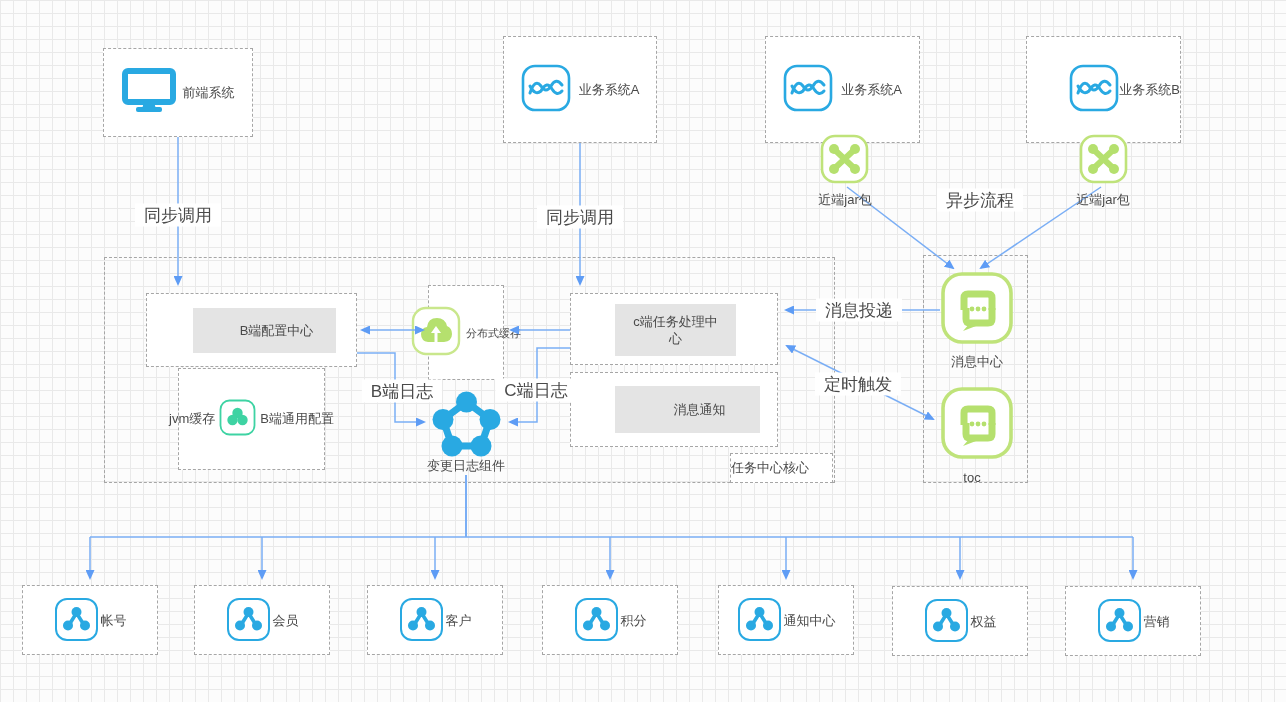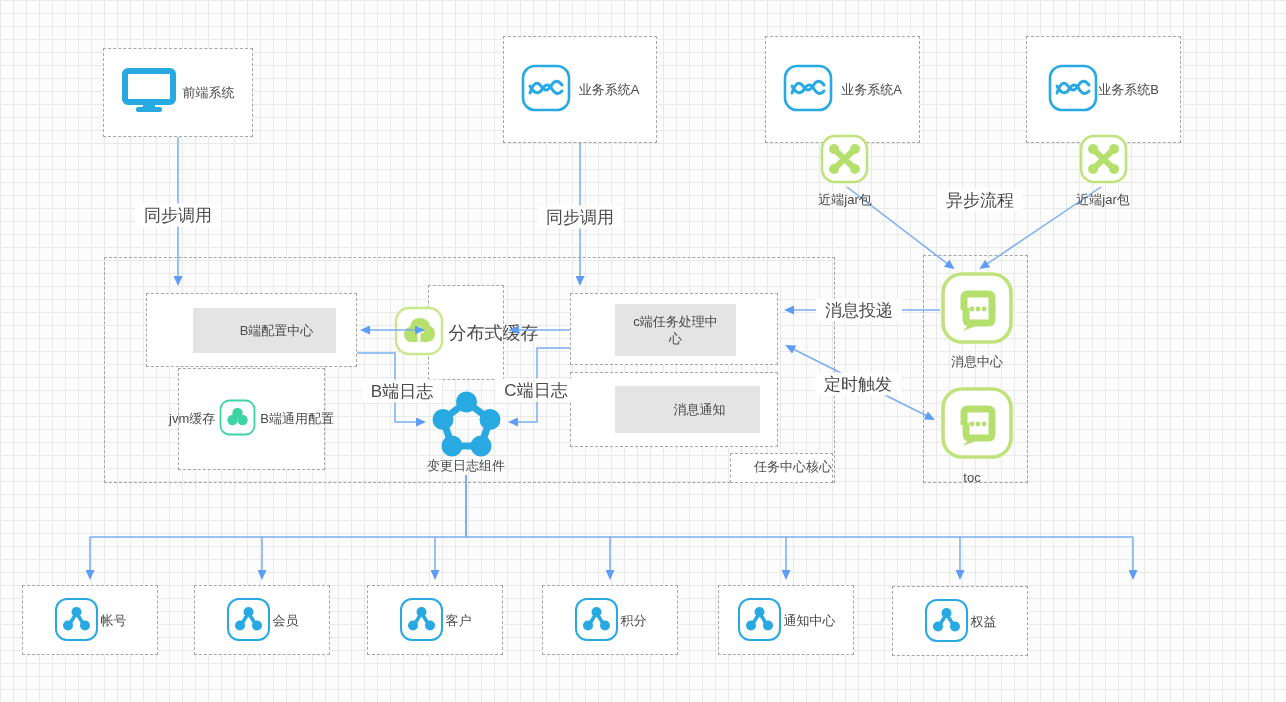--- a/index.html
+++ b/index.html
@@ -101,21 +101,21 @@
     <span>
       <svg width="50" height="48" viewBox="0 0 50 48">
         <rect x="2" y="2" width="46" height="44" rx="12" fill="#fff" stroke="#29A9E2" stroke-width="2.6"></rect>
         <path d="M9 29 Q14 14 20 22 Q25 30 30 22 Q35 13 41 21" fill="none" stroke="#29A9E2" stroke-width="3" stroke-linecap="round"></path>
         <path d="M9 22 Q14 32 20 27 Q26 16 31 25 Q36 33 41 27" fill="none" stroke="#29A9E2" stroke-width="3" stroke-linecap="round"></path>
       </svg>
     </span>
     <span class="lbl">业务系统A</span>
   </div>
 
-  <div class="node dashed colbox" style="left:1026px;top:36px;width:155px;height:107px;">
+  <div class="node dashed colbox" style="left:1026px;top:36px;width:155px;height:107px;justify-content:flex-end;">
     <span>
       <svg width="50" height="48" viewBox="0 0 50 48">
         <rect x="2" y="2" width="46" height="44" rx="12" fill="#fff" stroke="#29A9E2" stroke-width="2.6"></rect>
         <path d="M9 29 Q14 14 20 22 Q25 30 30 22 Q35 13 41 21" fill="none" stroke="#29A9E2" stroke-width="3" stroke-linecap="round"></path>
         <path d="M9 22 Q14 32 20 27 Q26 16 31 25 Q36 33 41 27" fill="none" stroke="#29A9E2" stroke-width="3" stroke-linecap="round"></path>
       </svg>
     </span>
     <span class="lbl">业务系统B</span>
   </div>
 
@@ -166,36 +166,36 @@
 
   <div class="node dashed colbox" style="left:428px;top:285px;width:76px;height:95px;gap:5px;">
     <span>
       <svg width="50" height="50" viewBox="0 0 50 50">
         <rect x="2" y="2" width="46" height="46" rx="13" fill="#fff" stroke="#C9E78C" stroke-width="2.4"></rect>
         <path d="M17 36 Q10 35 10 28 Q10 22 16 21 Q17 12 26 12 Q34 12 36 20 Q41 22 41 28 Q41 35 33 36 Z" fill="#B5E06E"></path>
         <path d="M25 36 L25 26" stroke="#fff" stroke-width="3"></path>
         <path d="M25 20 L30 27 L20 27 Z" fill="#fff"></path>
       </svg>
     </span>
-    <span class="lbl" style="font-size:18px;">分布式缓存</span>
+    <span class="lbl" style="font-size:11px;">分布式缓存</span>
   </div>
 
   <div class="node dashed" style="left:570px;top:293px;width:208px;height:72px;">
     <div class="grayrect" style="position:absolute;left:44px;top:10px;width:121px;height:52px;padding:0 14px;box-sizing:border-box;">
       <span style="white-space:normal;">c端任务处理中心</span>
     </div>
   </div>
 
   <div class="node dashed" style="left:570px;top:372px;width:208px;height:75px;">
     <div class="grayrect" style="position:absolute;left:44px;top:13px;width:121px;height:47px;">
       <span>消息通知</span>
     </div>
   </div>
 
-  <div class="node dashed" style="left:730px;top:453px;width:103px;height:30px;display:flex;align-items:center;justify-content:flex-end;font-family:Liberation Mono, monospace;">
+  <div class="node dashed" style="left:730px;top:453px;width:103px;height:30px;display:flex;align-items:center;justify-content:flex-start;">
     <span class="lbl">任务中心核心</span>
   </div>
 
   <div class="floaticon" style="left:430px;top:389px;">
     <svg width="73" height="69" viewBox="0 0 73 69">
       <g stroke="#29A9E2" stroke-width="7">
         <path d="M36.5 13 L60 30.5 M60 30.5 L51 57 M51 57 L22 57 M22 57 L13 30.5 M13 30.5 L36.5 13" fill="none"></path>
       </g>
       <circle cx="36.5" cy="13" r="10.5" fill="#29A9E2"></circle>
       <circle cx="60" cy="30.5" r="10.5" fill="#29A9E2"></circle>
@@ -287,20 +287,30 @@
   <div class="node dashed colbox svcbox" style="left:892px;top:586px;">
     <span><svg width="45" height="45" viewBox="0 0 45 45">
           <rect x="2" y="2" width="41" height="41" rx="11" fill="#fff" stroke="#29A9E2" stroke-width="2"></rect>
           <path d="M22.5 16 L15 28 M22.5 16 L30 28" stroke="#29A9E2" stroke-width="3.6"></path>
           <circle cx="22.5" cy="15" r="5" fill="#29A9E2"></circle>
           <circle cx="14" cy="28.5" r="5" fill="#29A9E2"></circle>
           <circle cx="31" cy="28.5" r="5" fill="#29A9E2"></circle>
         </svg></span>
     <span class="lbl">权益</span>
   </div>
+  <div class="node dashed colbox svcbox" style="left:1065px;top:586px;">
+    <span><svg width="45" height="45" viewBox="0 0 45 45">
+          <rect x="2" y="2" width="41" height="41" rx="11" fill="#fff" stroke="#29A9E2" stroke-width="2"></rect>
+          <path d="M22.5 16 L15 28 M22.5 16 L30 28" stroke="#29A9E2" stroke-width="3.6"></path>
+          <circle cx="22.5" cy="15" r="5" fill="#29A9E2"></circle>
+          <circle cx="14" cy="28.5" r="5" fill="#29A9E2"></circle>
+          <circle cx="31" cy="28.5" r="5" fill="#29A9E2"></circle>
+        </svg></span>
+    <span class="lbl">营销</span>
+  </div>
 
   <div class="edgelbl" style="left:178px;top:215px;">同步调用</div>
   <div class="edgelbl" style="left:580px;top:217px;">同步调用</div>
   <div class="edgelbl" style="left:980px;top:200px;">异步流程</div>
   <div class="edgelbl" style="left:859px;top:310px;">消息投递</div>
   <div class="edgelbl" style="left:858px;top:384px;">定时触发</div>
   <div class="edgelbl" style="left:402px;top:391px;">B端日志</div>
   <div class="edgelbl" style="left:536px;top:390px;">C端日志</div>
 
 </div>

